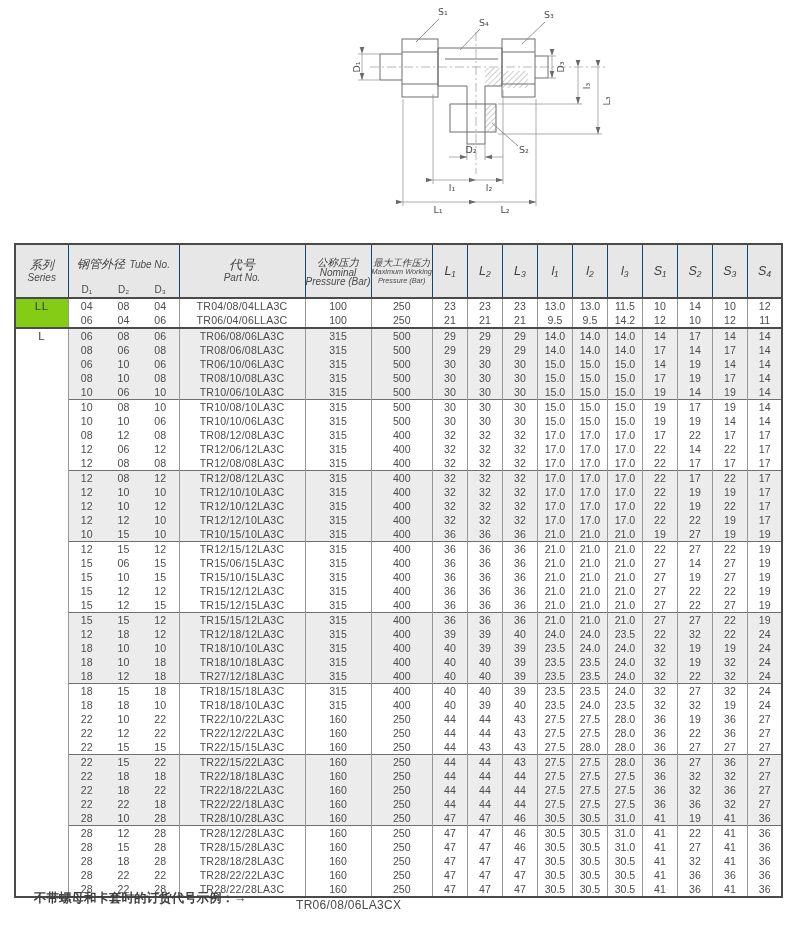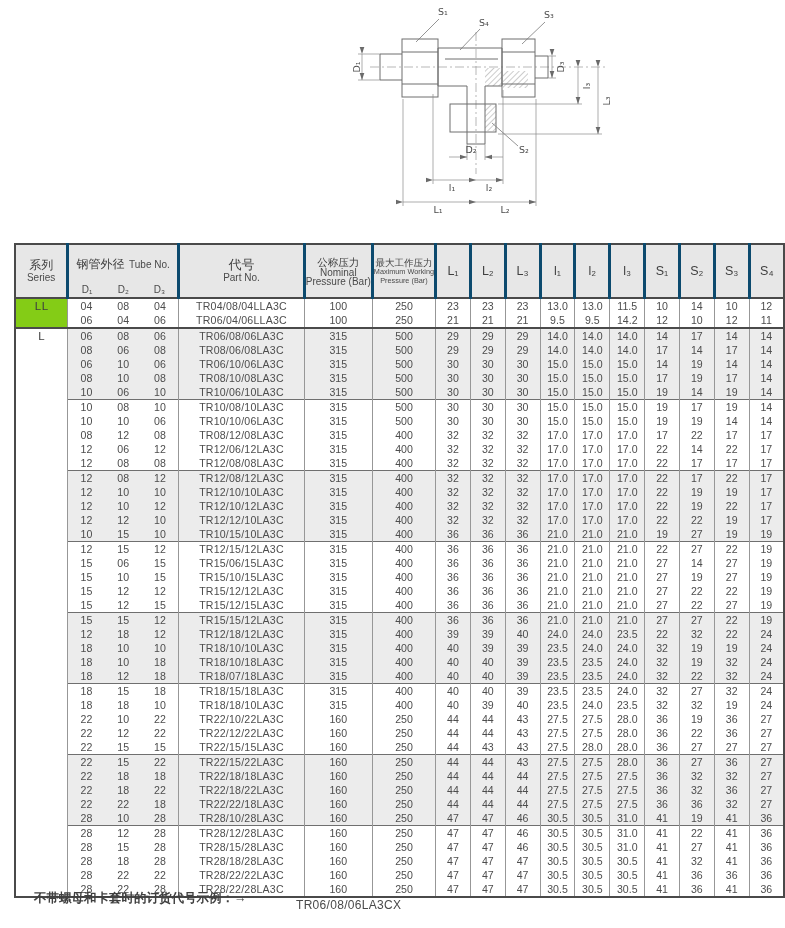--- a/index.html
+++ b/index.html
@@ -9,30 +9,30 @@
   
   .diagram{position:absolute;left:350px;top:2px;width:420px;height:238px;}
   .diagram text{font-family:"DejaVu Sans","Liberation Sans",sans-serif;font-size:9.5px;fill:#4c4c4c;}
 
   
   table.spec{position:absolute;left:14px;top:243px;border-collapse:collapse;table-layout:fixed;
              border:2px solid #4a4a4a;background:#fff;}
   table.spec th,table.spec td{padding:0;margin:0;white-space:nowrap;overflow:hidden;text-align:center;font-weight:normal;}
   thead th{background:#e7e7e7;border-bottom:2px solid #4a4a4a;vertical-align:middle;}
   thead th.no-bb{border-bottom:none;}
-  tr.h1 th{height:36px;}
+  tr.h1 th{height:36px;font-style:italic;}
   tr.h2 th{height:16px;font-size:10px;color:#4a4a4a;}
   .zh{font-size:12px;color:#3f3f3f;line-height:14px;}
   .zh.sm{font-size:10.5px;line-height:12px;}
   .zh.xs{font-size:9.5px;line-height:11px;}
   .en{font-size:10px;color:#4a4a4a;line-height:12px;}
   .en.tiny{font-size:10px;line-height:9px;}
   .en.tiny2{font-size:7.3px;line-height:8.5px;}
   .th-dim{font-size:12.5px;color:#3f3f3f;}
-  .bl{border-left:3px solid #0c4a6e;}
+  .bl{border-left:1px solid #0c4a6e;}
   tbody td{height:14px;font-size:10.6px;color:#4d4d4d;line-height:14px;}
   tbody td.part{letter-spacing:0.2px;margin-left:16px;}
   tbody td.d1,tbody td.part,tbody td.nom,tbody td.max,tbody td.n{border-left:1px solid #979797;}
   td.series-cell{background:#84cc16;vertical-align:top;text-align:left;padding:1px 0 0 7px;
                  font-size:11.5px;color:#3f3f3f;letter-spacing:0.5px;}
   tr.shaded td{background:#ececec;}
   tr.shaded td.series-cell{background:#fff;}
   tr.group-start td{border-top:1px solid #6f6f6f;}
   tr.series-start td{border-top:2px solid #4a4a4a;}
 
@@ -652,21 +652,21 @@
           <td class="n">24.0</td>
           <td class="n">32</td>
           <td class="n">19</td>
           <td class="n">32</td>
           <td class="n">24</td>
         </tr>
         <tr class="shaded">
           <td class="d1">18</td>
           <td class="d2">12</td>
           <td class="d3">18</td>
-          <td class="part">TR18/07/18LA3C</td>
+          <td class="part">TR27/12/18LA3C</td>
           <td class="nom">315</td>
           <td class="max">400</td>
           <td class="n">40</td>
           <td class="n">40</td>
           <td class="n">39</td>
           <td class="n">23.5</td>
           <td class="n">23.5</td>
           <td class="n">24.0</td>
           <td class="n">32</td>
           <td class="n">22</td>

